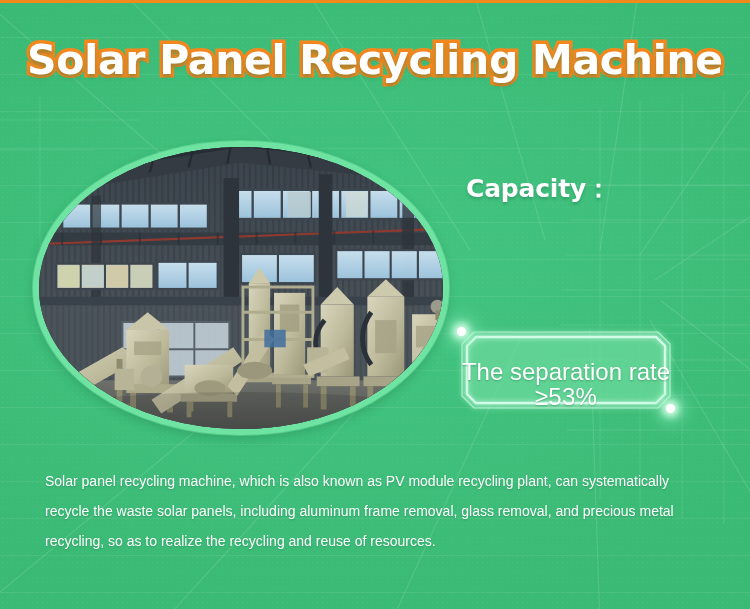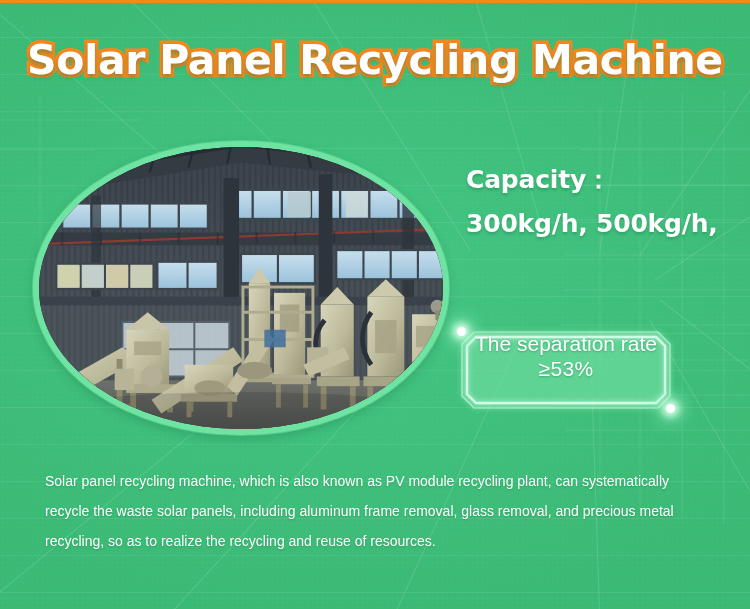--- a/index.html
+++ b/index.html
@@ -79,21 +79,21 @@
     z-index: 4;
     box-shadow: 0 0 0 1px rgba(110,227,161,0.55), 0 4px 10px rgba(25,90,60,0.25);
     background: #3a4048;
   }
   #photo-oval .scene { position: absolute; inset: -6px; }
   #photo-oval svg { display: block; width: 100%; height: 100%; }
 
   
   #capacity {
     position: absolute;
-    left: 466px; top: 158px;
+    left: 466px; top: 167px;
     width: 278px;
     z-index: 5;
     font-family: "DejaVu Sans", sans-serif;
     font-weight: bold;
     font-size: 25px;
     line-height: 44px;
     color: #ffffff;
     text-shadow: 0 2px 3px rgba(30,110,72,0.40);
     letter-spacing: -0.2px;
   }
@@ -104,23 +104,23 @@
     position: absolute;
     left: 461px; top: 331px;
     width: 210px; height: 78px;
     z-index: 5;
   }
   #badge .frame { position: absolute; inset: 0; }
   #badge .frame svg { display: block; width: 100%; height: 100%; overflow: visible; }
   #badge .badge-text {
     position: absolute; inset: 0;
     display: flex; flex-direction: column;
-    align-items: center; justify-content: flex-start;
+    align-items: center; justify-content: flex-end;
     font-family: "Liberation Sans", sans-serif;
-    font-size: 21px;
+    font-size: 24px;
     line-height: 25px;
     color: #ffffff;
     text-shadow: 0 1px 2px rgba(30,110,72,0.45);
     white-space: nowrap;
   }
   #badge .badge-text .l2 { letter-spacing: 0.3px; }
 
   .glow-dot {
     position: absolute;
     width: 9px; height: 9px;
@@ -400,21 +400,20 @@
         </g>
 
         <ellipse cx="214" cy="288" rx="230" ry="28" fill="#000" opacity="0.12"></ellipse>
         <rect x="0" y="296" width="428" height="10" fill="#4a4c49" opacity=".5"></rect>
       </svg>
     </div>
   </div>
 
   <div id="capacity">
     <div class="cap-line">Capacity：</div>
-    <div class="cap-line">300kg/h, 500kg/h,</div>
   </div>
 
   <div id="badge">
     <div class="frame">
       <svg viewBox="0 0 210 78" preserveAspectRatio="none" aria-hidden="true">
         <defs>
           <filter id="glowF" x="-60%" y="-60%" width="220%" height="220%">
             <feGaussianBlur stdDeviation="2.6" result="b"></feGaussianBlur>
             <feMerge>
                 <feMergeNode in="b"></feMergeNode>

